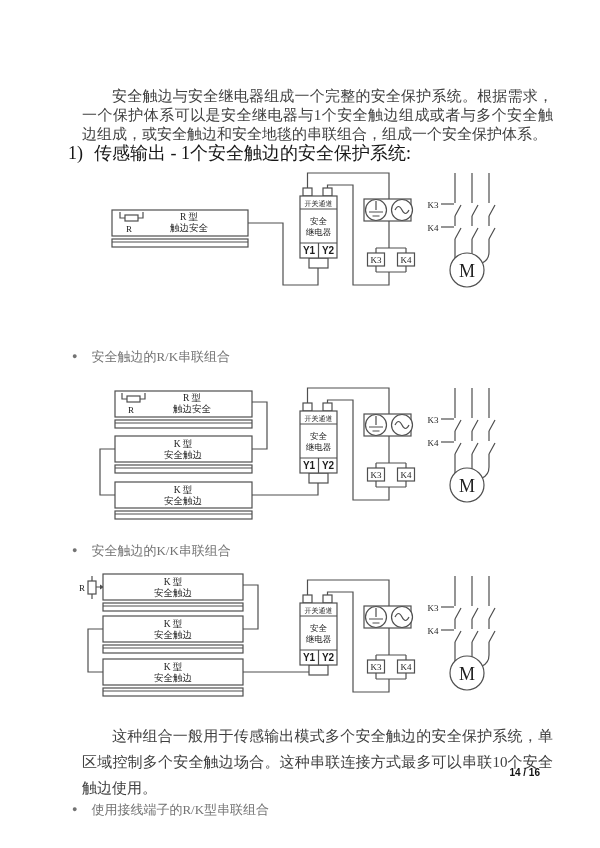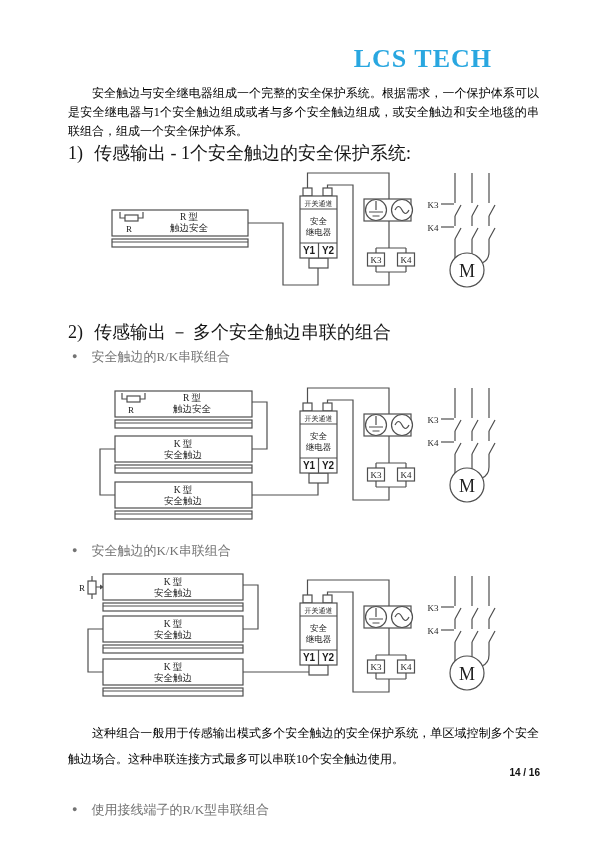--- a/index.html
+++ b/index.html
@@ -1,21 +1,21 @@
 <!DOCTYPE html>
 <html><head>
 <meta charset="utf-8">
 <style>
   html,body{margin:0;padding:0;background:#fff;}
   .page{position:relative;width:600px;height:848px;background:#ffffff;overflow:hidden;
         font-family:"Liberation Serif","DejaVu Serif",serif;color:#111;}
   .logo{position:absolute;top:44px;right:108px;font-size:26px;font-weight:bold;
         letter-spacing:1px;font-family:"Liberation Serif",serif;}
-  .para{position:absolute;left:68px;width:471px;font-size:12px;line-height:19px;
-        text-align:justify;text-indent:2em;color:#000000;}
+  .para{position:absolute;left:82px;width:471px;font-size:15px;line-height:19px;
+        text-align:justify;text-indent:2em;color:#404040;}
   .para2{line-height:26px;}
   .item{position:absolute;left:68px;font-size:18px;color:#161616;white-space:nowrap;}
   .item .num{display:inline-block;width:26px;}
   .bullet{position:absolute;left:72px;font-size:13px;color:#737373;white-space:nowrap;}
   .bullet .dot{display:inline-block;font-size:9px;vertical-align:2px;margin-right:14px;}
   .pagenum{position:absolute;right:60px;top:767px;font-size:10px;font-weight:bold;
            font-family:Liberation Sans, sans-serif;color:#111;}
   svg.diagram{position:absolute;}
   .wire{fill:none;stroke:#4f4f4f;stroke-width:1.2;}
   .box{fill:#ffffff;stroke:#4f4f4f;stroke-width:1.2;}
@@ -26,21 +26,20 @@
   .t9{font-size:9px;}
   .t95{font-size:9.5px;}
   .t10{font-size:10px;font-weight:bold;font-family:"Liberation Sans",sans-serif;}
   .tm{font-size:18px;}
 </style>
 </head>
 <body>
 
 <div class="page">
 
-  <div class="logo" style="color: rgb(41, 167, 224);">LCS TECH</div>
 
   <p class="para" style="top:72px">安全触边与安全继电器组成一个完整的安全保护系统。根据需求，一个保护体系可以是安全继电器与1个安全触边组成或者与多个安全触边组成，或安全触边和安全地毯的串联组合，组成一个安全保护体系。</p>
 
   <div class="item" style="top:141px">
     <span class="num">1)</span><span>传感输出 - 1个安全触边的安全保护系统:</span>
   </div>
 
   <svg class="diagram" style="left:65px;top:166px" width="470" height="152" viewBox="0 0 470 152">
 
     <g>
@@ -99,23 +98,20 @@
         <line class="wire" x1="376" y1="38" x2="389" y2="38"></line>
         <line class="wire" x1="376" y1="61" x2="389" y2="61"></line>
         <text class="t9" x="368" y="42" text-anchor="middle">K3</text>
         <text class="t9" x="368" y="65" text-anchor="middle">K4</text>
         <circle class="box" cx="402" cy="104" r="17"></circle>
         <text class="tm" x="402" y="111" text-anchor="middle">M</text>
       </g>
     </g>
   </svg>
 
-  <div class="item" style="top:320px">
-    <span class="num">2)</span><span>传感输出 － 多个安全触边串联的组合</span>
-  </div>
 
   <div class="bullet" style="top:348px">
     <span class="dot">●</span><span>安全触边的R/K串联组合</span>
   </div>
 
   <svg class="diagram" style="left:65px;top:386px" width="470" height="150" viewBox="0 0 470 150">
 
     <g>
       <rect class="box" x="50" y="5" width="137" height="26"></rect>
       <rect class="box" x="50" y="34" width="137" height="8"></rect>

